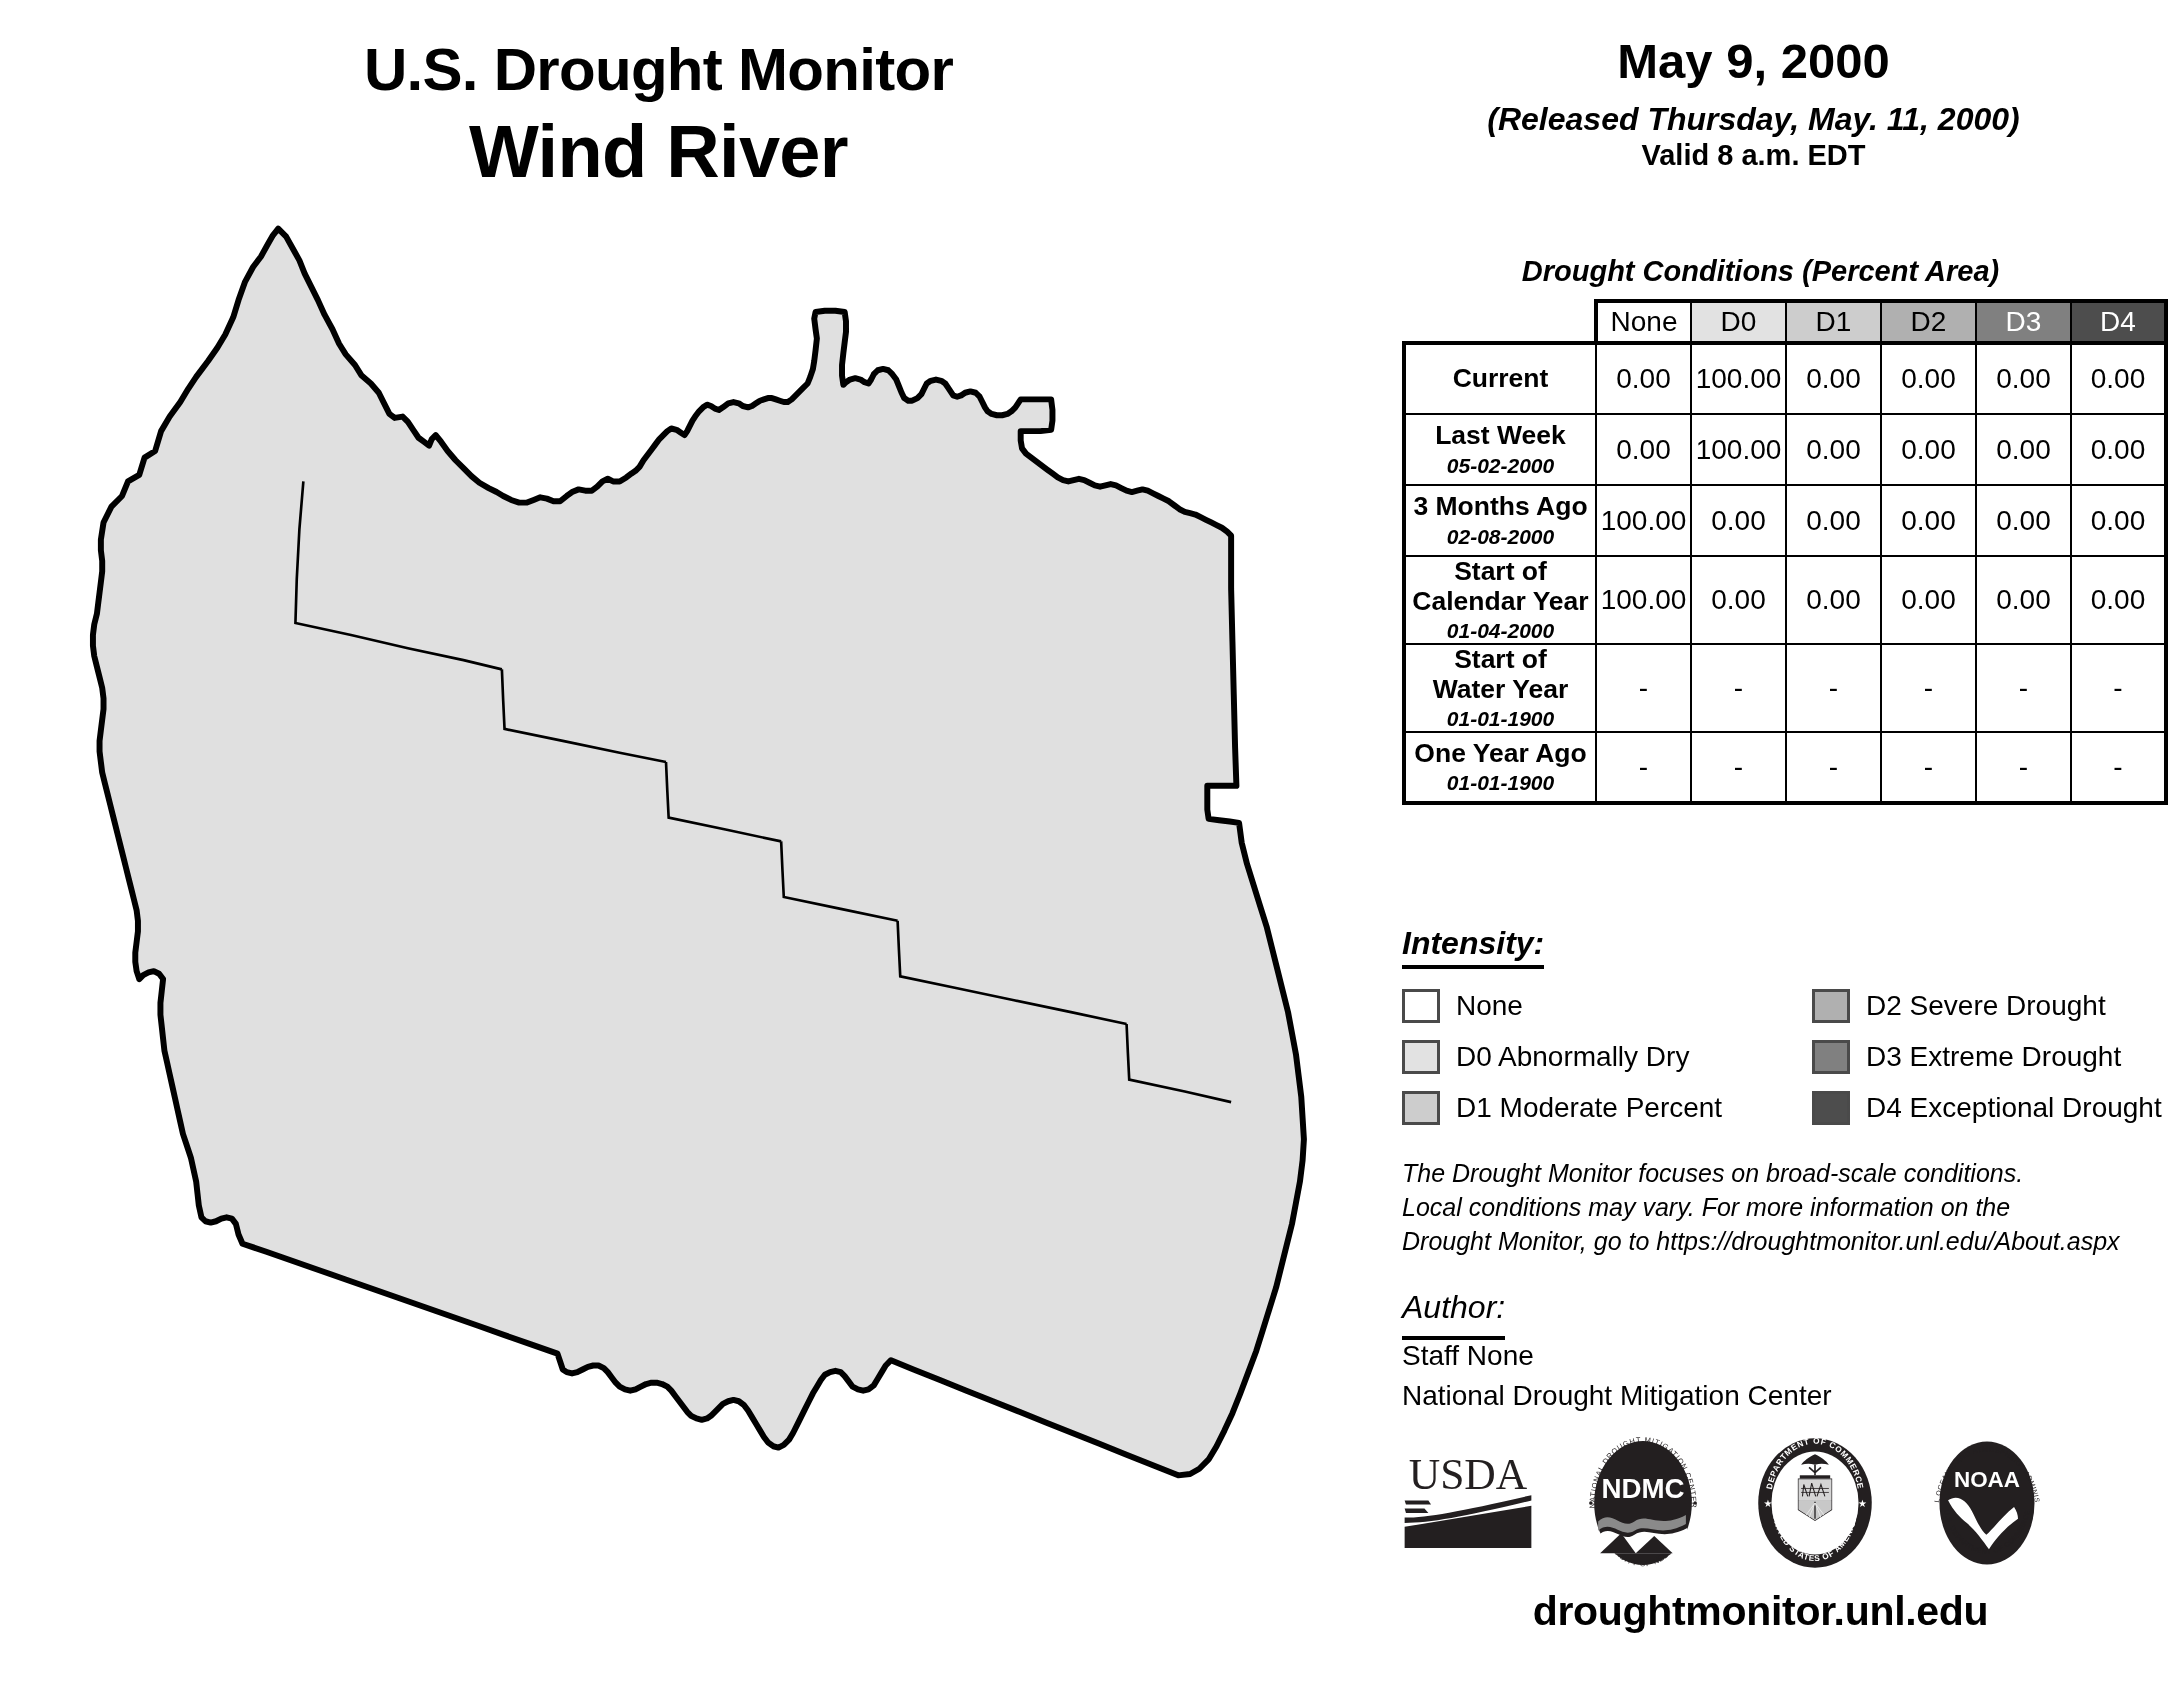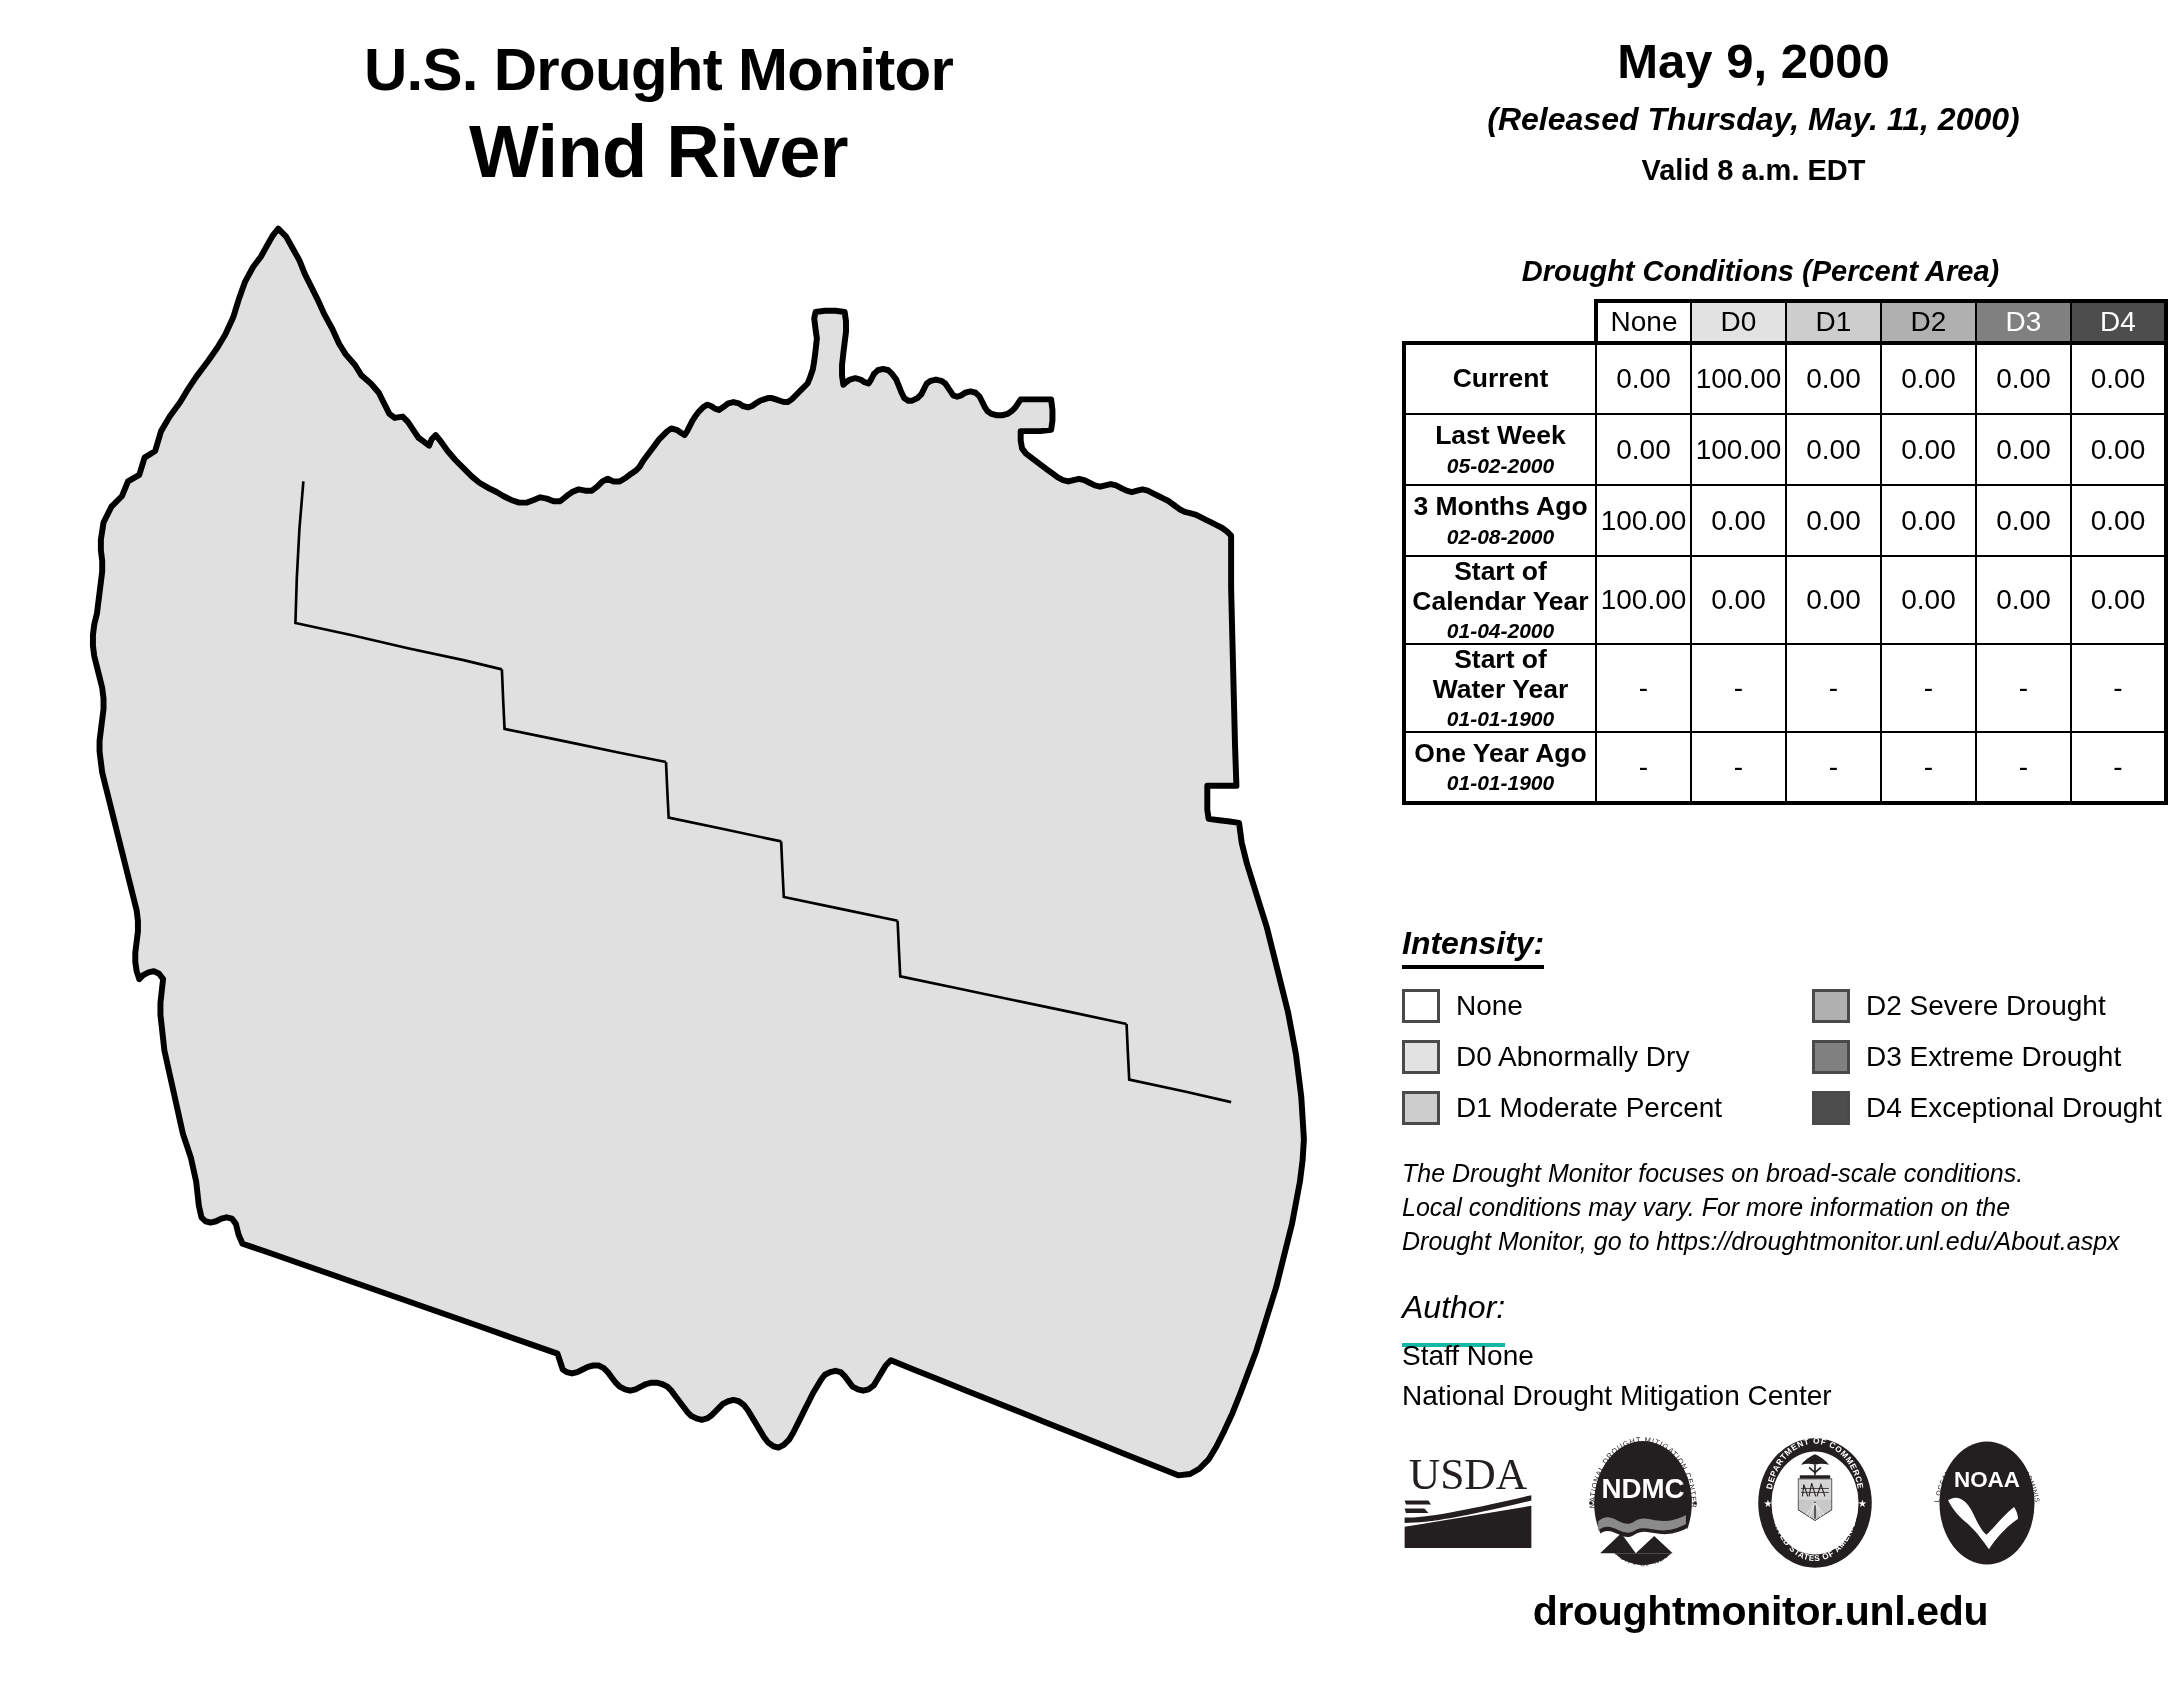--- a/index.html
+++ b/index.html
@@ -27,21 +27,21 @@
   }
 
   #map-svg { position:absolute; left:40px; top:218px; width:1297px; height:1403px; }
 
   
   #info-panel { position:absolute; left:1370px; top:0; width:814px; height:1687px; }
 
   #date-block { position:absolute; left:0; top:36px; width:767px; text-align:center; }
   #issue-date { font-size:49px; font-weight:bold; line-height:1.05; }
   #release-date { font-size:32px; font-weight:bold; font-style:italic; margin-top:15px; line-height:1.1; }
-  #valid-time { font-size:29px; font-weight:bold; margin-top:17px; line-height:1.1; }
+  #valid-time { font-size:29px; font-weight:bold; margin-top:2px; line-height:1.1; }
 
   #cond-caption {
     position:absolute; left:0; top:255px; width:781px; text-align:center;
     font-size:29px; font-style:italic; font-weight:bold;
   }
 
   
   #dc-table {
     position:absolute; left:32px; top:299px;
     border-collapse:collapse; table-layout:fixed;
@@ -102,21 +102,21 @@
   
   #disclaimer {
     position:absolute; left:32px; top:1156px; width:767px;
     font-size:25px; font-style:italic; line-height:1.36;
   }
 
   
   #author-head {
     position:absolute; left:32px; top:1289px;
     font-size:32px; font-style:italic; font-weight:normal;
-    border-bottom:4px solid #14b8a6; padding-bottom:17px; display:inline-block;
+    border-bottom:4px solid #000000; padding-bottom:10px; display:inline-block;
   }
   #author-lines {
     position:absolute; left:32px; top:1336px; width:767px;
     font-size:28px; line-height:1.42;
   }
 
   
   #logo-row {
     position:absolute; left:32px; top:1437px; width:767px; height:139px;
     display:flex; align-items:flex-start; gap:46px;

